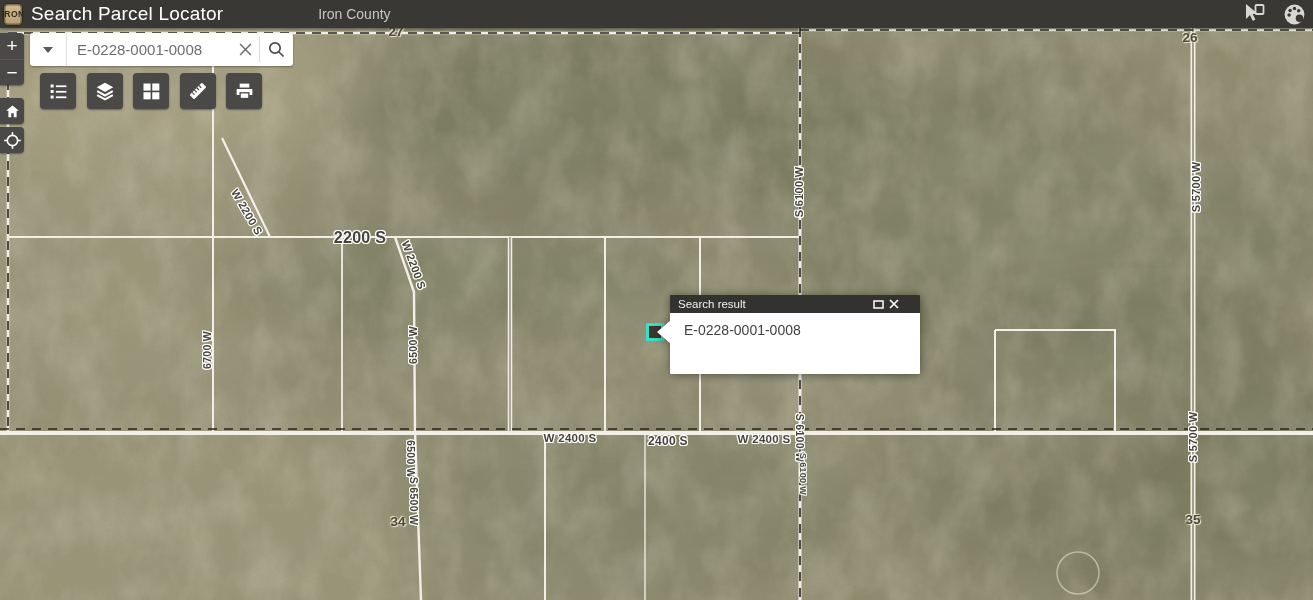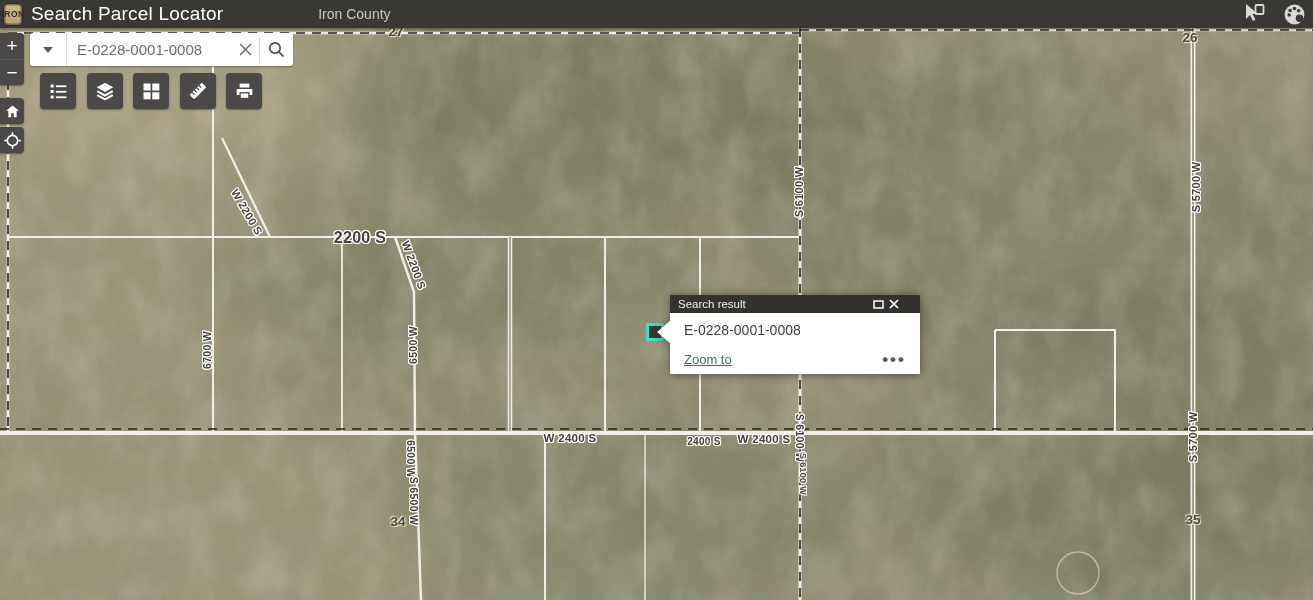--- a/index.html
+++ b/index.html
@@ -154,21 +154,21 @@
   <div id="map-labels">
       <div class="map-label" style="left: 360px; top: 238px; font-size: 16px; transform: translate(-50%, -50%) rotate(0deg);">2200 S</div>
       <div class="map-label" style="left: 247px; top: 212px; font-size: 11px; transform: translate(-50%, -50%) rotate(60deg);">W 2200 S</div>
       <div class="map-label" style="left: 414px; top: 265px; font-size: 11px; transform: translate(-50%, -50%) rotate(70deg);">W 2200 S</div>
       <div class="map-label" style="left: 799px; top: 192px; font-size: 11px; transform: translate(-50%, -50%) rotate(-90deg);">S 6100 W</div>
       <div class="map-label" style="left: 1196px; top: 187px; font-size: 11px; transform: translate(-50%, -50%) rotate(-90deg);">S 5700 W</div>
       <div class="map-label" style="left: 1193px; top: 437px; font-size: 11px; transform: translate(-50%, -50%) rotate(-90deg);">S 5700 W</div>
       <div class="map-label" style="left: 207px; top: 350px; font-size: 10.5px; transform: translate(-50%, -50%) rotate(-90deg);">6700 W</div>
       <div class="map-label" style="left: 413px; top: 345px; font-size: 10.5px; transform: translate(-50%, -50%) rotate(-90deg);">6500 W</div>
       <div class="map-label" style="left: 570px; top: 438px; font-size: 11.5px; transform: translate(-50%, -50%) rotate(0deg);">W 2400 S</div>
-      <div class="map-label" style="left: 704px; top: 441px; font-size: 10px; transform: translate(-50%, -50%) rotate(0deg);">2400 S</div>
+      <div class="map-label" style="left: 668px; top: 441px; font-size: 12px; transform: translate(-50%, -50%) rotate(0deg);">2400 S</div>
       <div class="map-label" style="left: 764px; top: 439px; font-size: 11.5px; transform: translate(-50%, -50%) rotate(0deg);">W 2400 S</div>
       <div class="map-label" style="left: 411px; top: 459px; font-size: 10.5px; transform: translate(-50%, -50%) rotate(90deg);">6500 W</div>
       <div class="map-label" style="left: 414px; top: 501px; font-size: 10.5px; transform: translate(-50%, -50%) rotate(90deg);">S 6500 W</div>
       <div class="map-label" style="left: 800px; top: 438px; font-size: 10.5px; transform: translate(-50%, -50%) rotate(90deg);">S 6100 W</div>
       <div class="map-label" style="left: 803px; top: 474px; font-size: 9px; opacity: 0.85; transform: translate(-50%, -50%) rotate(90deg);">S 6100 W</div>
       <div class="section-number" style="left: 396px; top: 31px; transform: translate(-50%, -50%) rotate(0deg);">27</div>
       <div class="section-number" style="left: 1190px; top: 29px; transform: translate(-50%, -50%) rotate(0deg); margin-top: 8px;">26</div>
       <div class="section-number" style="left: 398px; top: 521px; transform: translate(-50%, -50%) rotate(0deg);">34</div>
       <div class="section-number" style="left: 1193px; top: 519px; transform: translate(-50%, -50%) rotate(0deg);">35</div>
     </div>
@@ -298,20 +298,16 @@
         </svg>
       </div>
       <div class="popup-hbtn">
         <svg width="10" height="10" viewBox="0 0 10 10">
           <path d="M1,1 L9,9 M9,1 L1,9" stroke="#fff" stroke-width="1.7"></path>
         </svg>
       </div>
     </div>
     <div class="popup-body">
       <div class="popup-result">E-0228-0001-0008</div>
-      <div class="popup-footer">
-        <a class="popup-link">Zoom to</a>
-        <div class="popup-more">•••</div>
-      </div>
     </div>
   </div>
 
 </div>
 
 </body></html>

